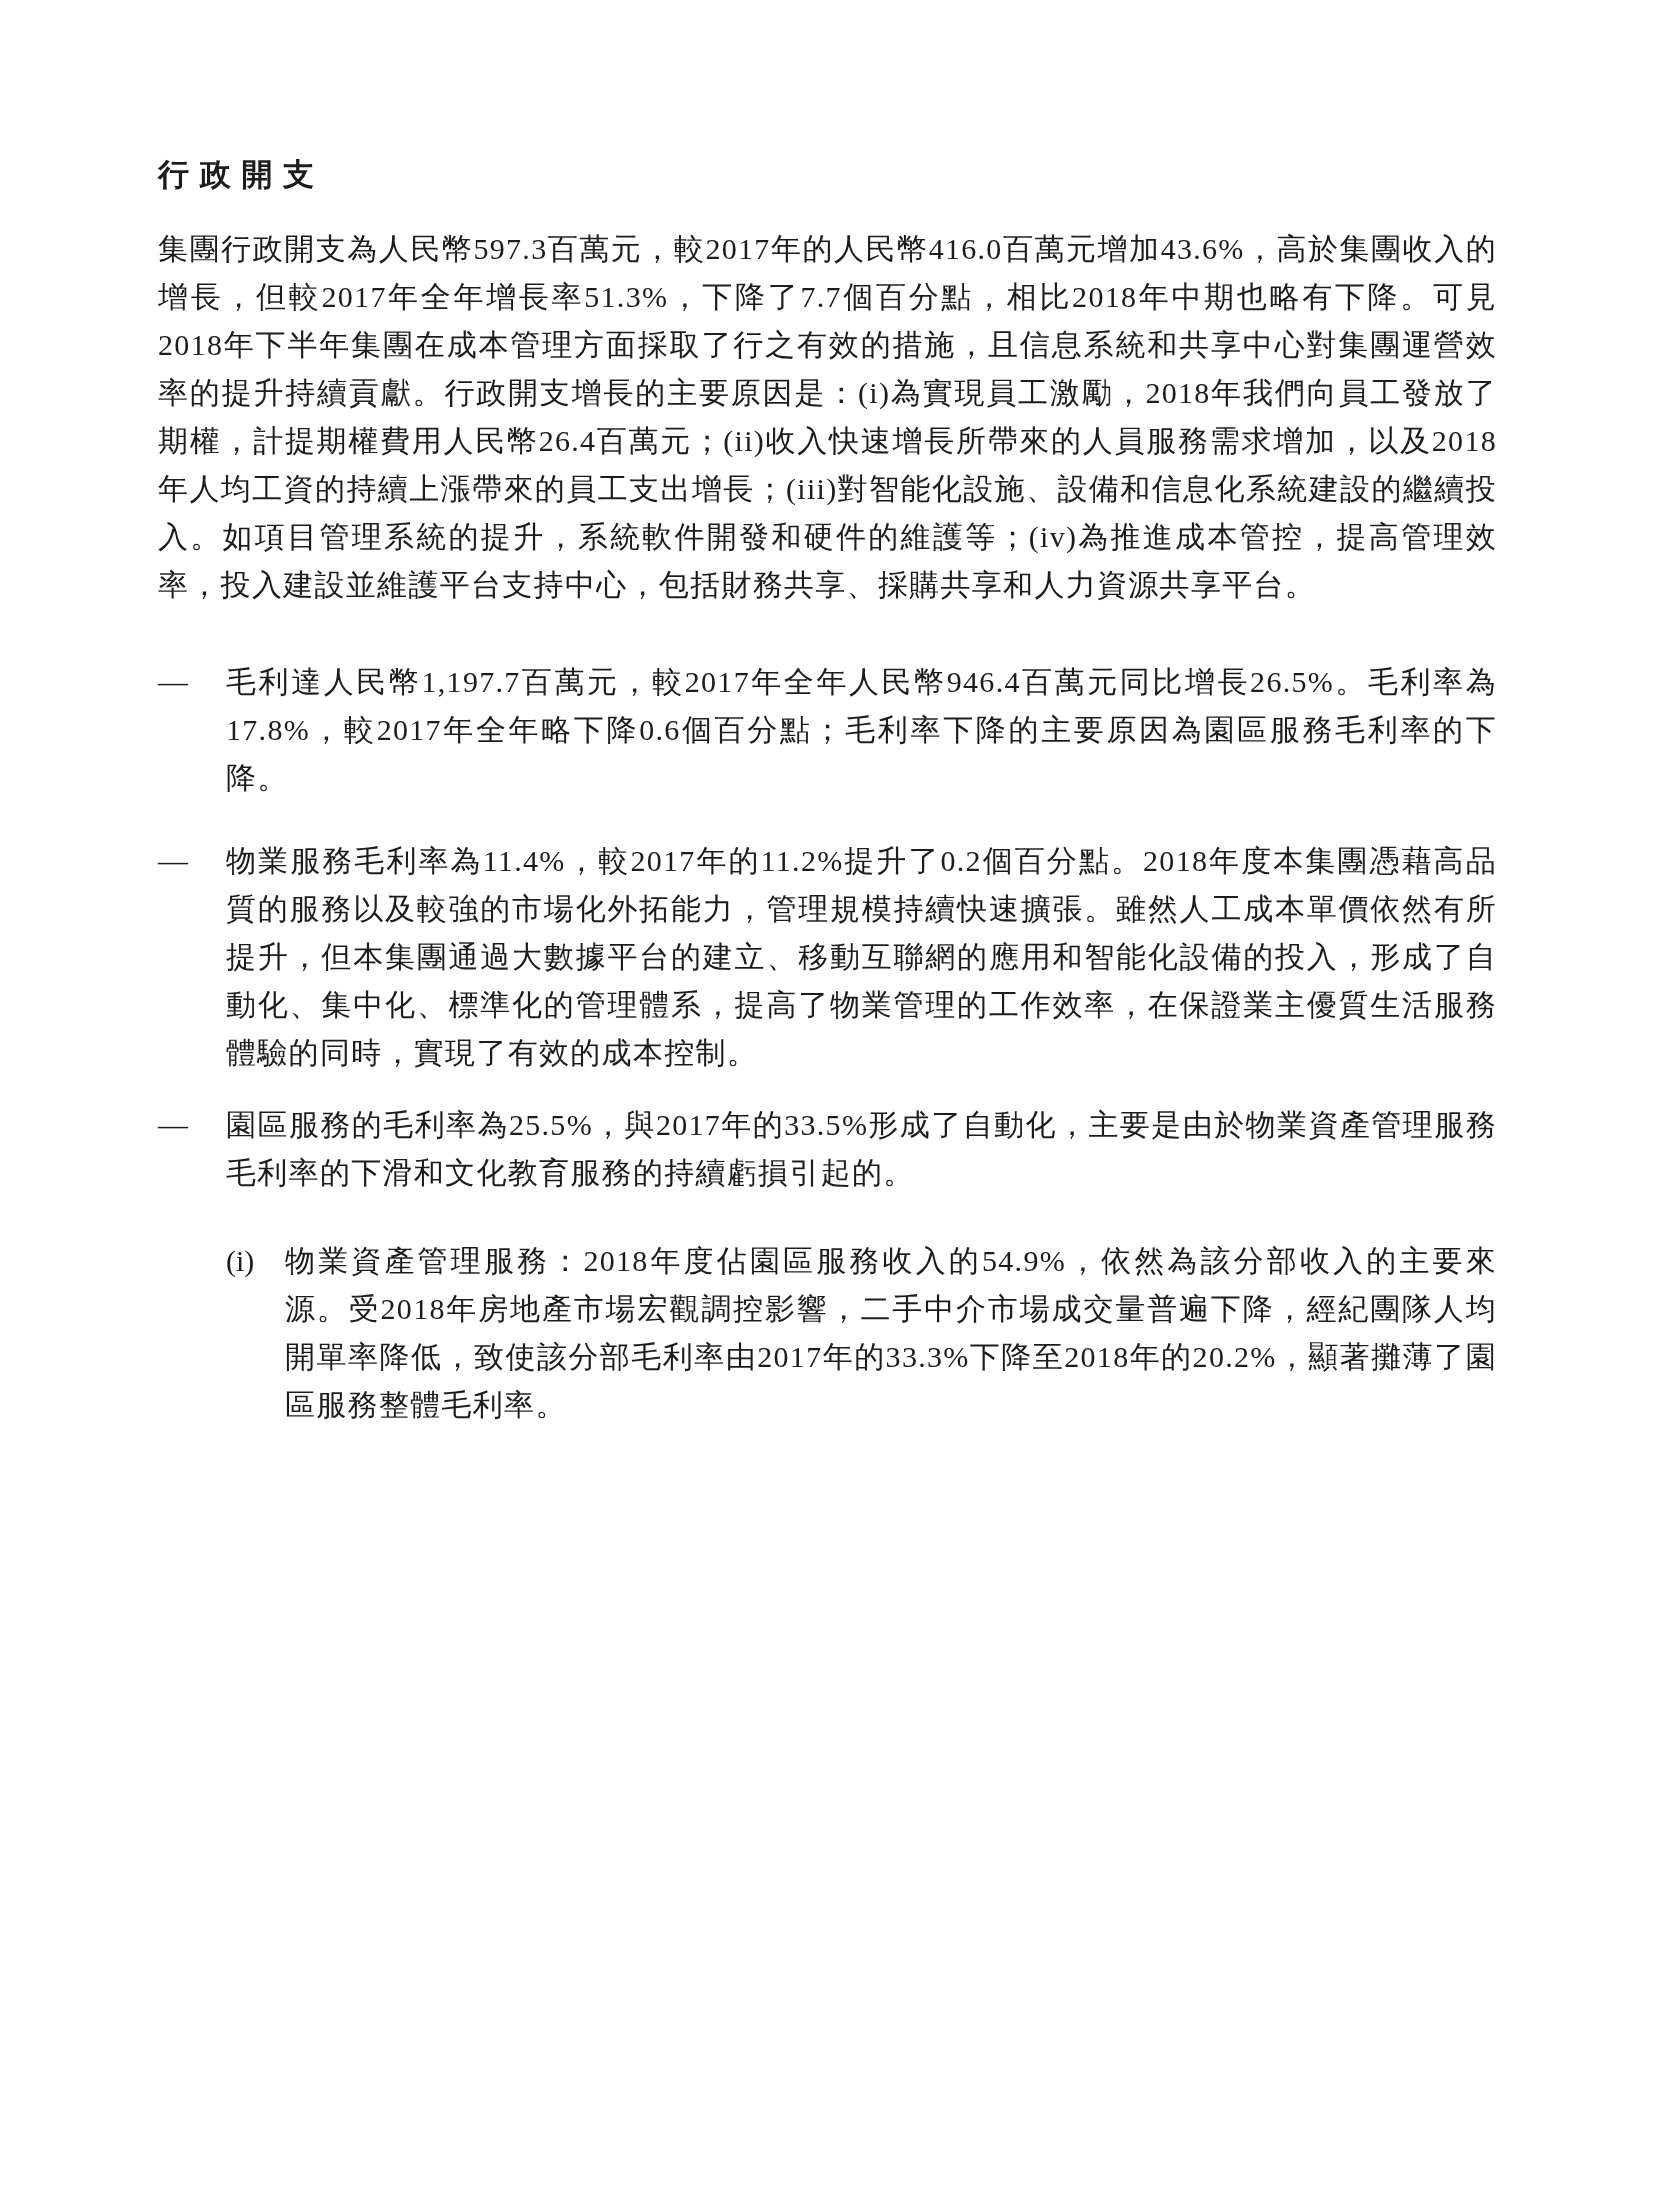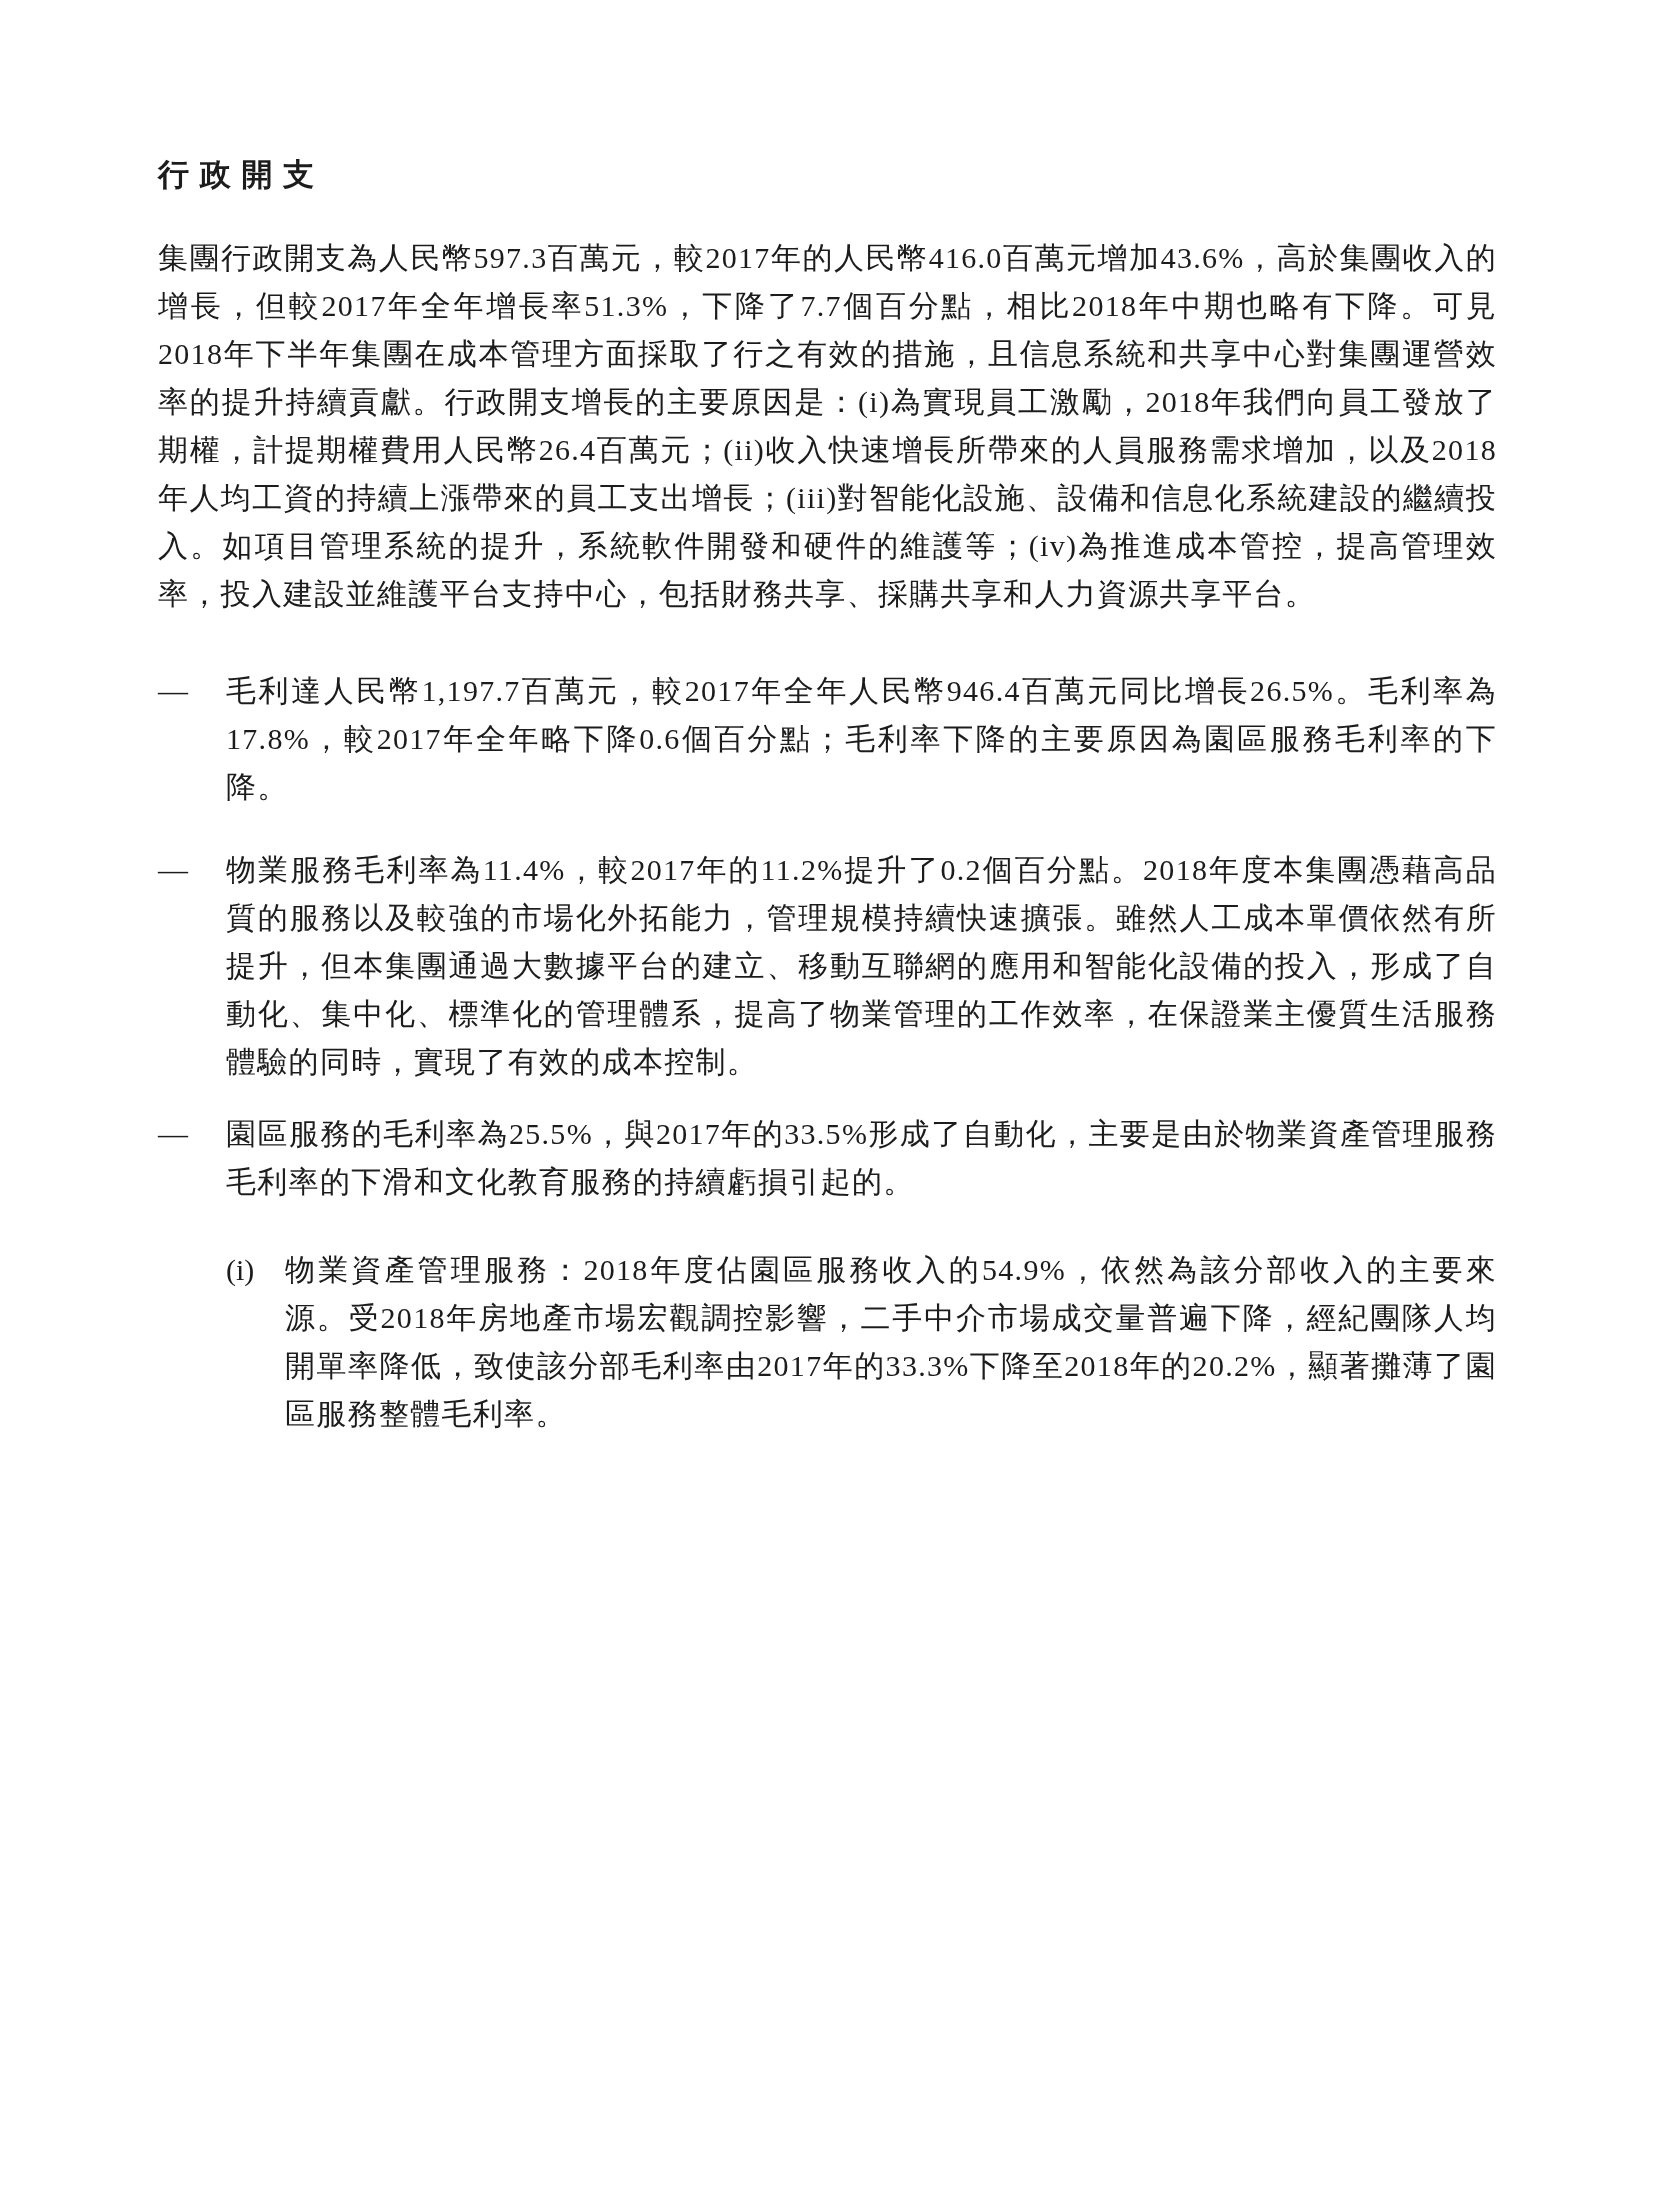--- a/index.html
+++ b/index.html
@@ -32,21 +32,21 @@
   .heading-admin { margin-top: 151px; }
   .heading-gm   { margin-top: 18.7px; }
   .body-text {
     font-size: 30px;
     line-height: 48px;
     letter-spacing: 1.3px;
     text-align: justify;
     text-justify: inter-character;
   }
   .para-admin {
-    margin-top: 35px;
+    margin-top: 26px;
   }
   .bullet-item {
     display: flex;
     align-items: flex-start;
   }
   .bullet-1 { margin-top: 49px; }
   .bullet-2 { margin-top: 35px; }
   .bullet-3 { margin-top: 24px; }
   .bullet-marker {
     flex: 0 0 68px;

